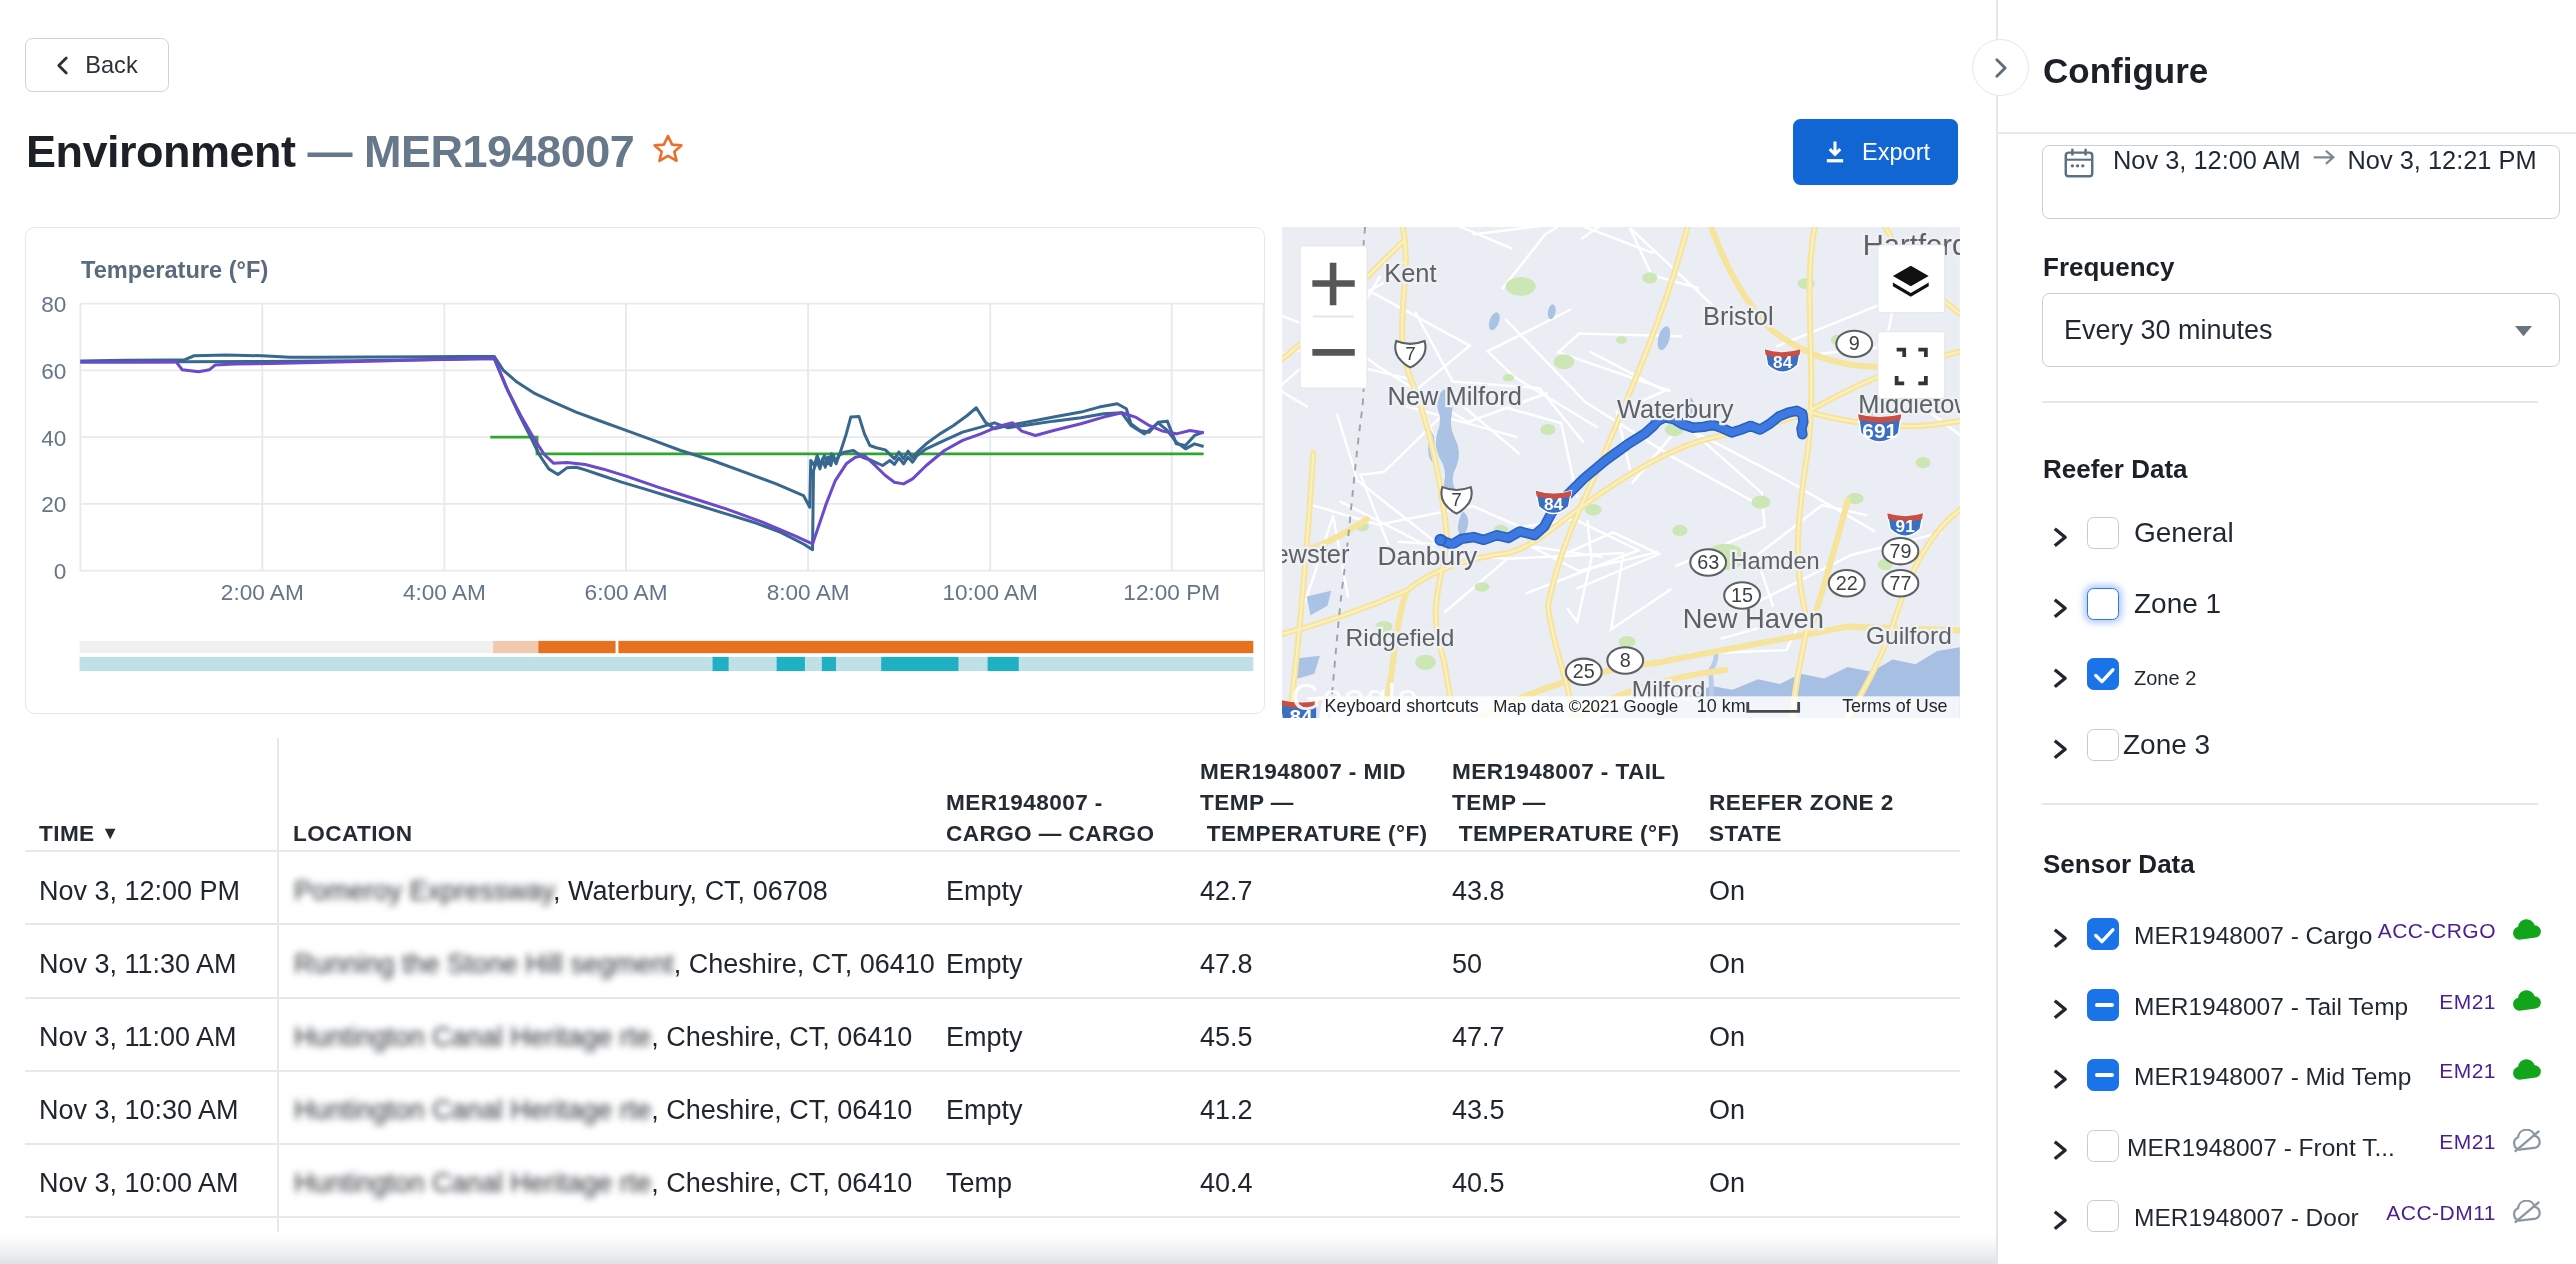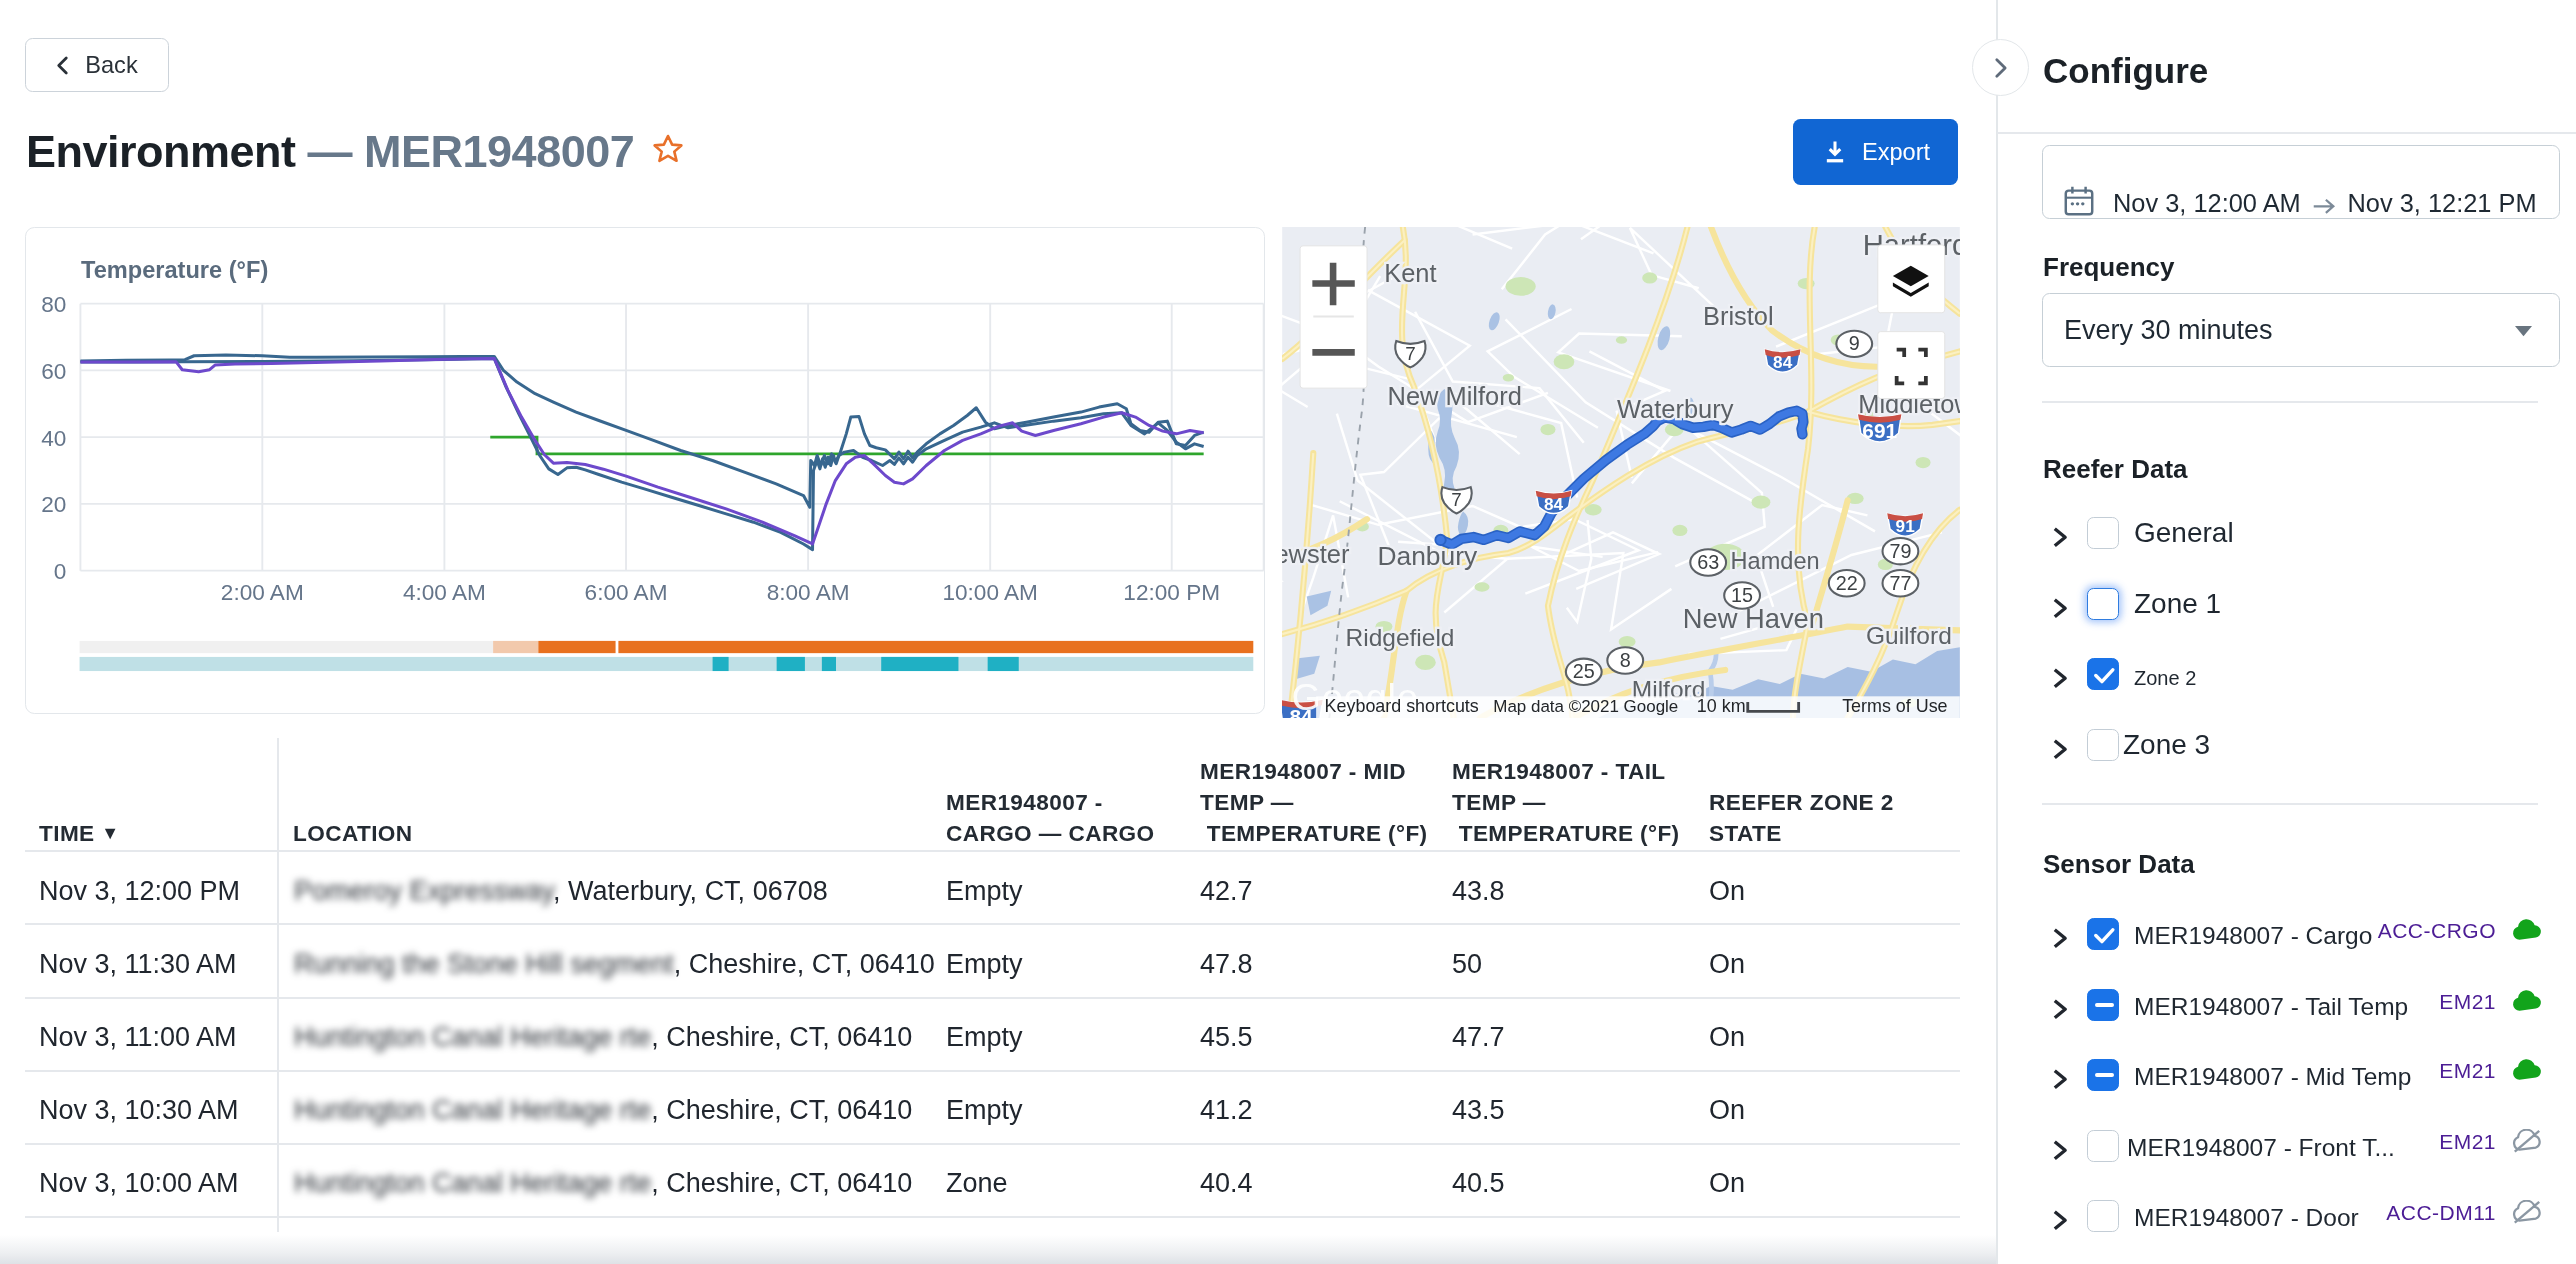--- a/index.html
+++ b/index.html
@@ -15,21 +15,21 @@
 
 .thead{font-size:22.6px;font-weight:bold;color:#242b33;letter-spacing:0.4px;line-height:31px}
 .trow{font-size:27px;color:#20262e}
 .sep{background:#e5e8ec;height:1.9px}
 .vline{background:#e5e8ec;width:1.9px}
 .blur{filter:blur(3.8px);color:#2c3138}
 
 .sbdivider{left:1996px;top:0;width:1.9px;height:1265px;background:#e3e7ea}
 .circbtn{left:1972px;top:39px;width:57px;height:57px;border-radius:50%;background:#fff;border:1.9px solid #e3e7ea;display:flex;align-items:center;justify-content:center}
 .configure{left:2043px;top:51px;font-size:35px;font-weight:bold;color:#1b2127}
-.datebox{left:2042px;top:145px;width:518px;height:74px;border:1.9px solid #c6cfd6;border-radius:7.5px;display:flex;align-items:flex-end;font-size:25.4px;color:#1f2933}
+.datebox{left:2042px;top:145px;width:518px;height:74px;border:1.9px solid #c6cfd6;border-radius:7.5px;display:flex;align-items:flex-start;font-size:25.4px;color:#1f2933}
 .sblabel{font-size:26px;font-weight:bold;color:#1b2127}
 .selbox{left:2042px;top:293px;width:518px;height:74px;border:1.9px solid #c6cfd6;border-radius:7.5px;display:flex;align-items:center;font-size:27px;color:#1f2933;padding-left:21px}
 .sbrow{position:absolute;display:flex;align-items:flex-end;font-size:28px;color:#1f2730}
 .cb{width:32px;height:32px;border-radius:6.6px;border:1.9px solid #c3cdd6;background:#fff}
 .cb.on{background:#1a73e8;border-color:#1a73e8;position:relative}
 .cb.focus{border-color:#2f7ce0;box-shadow:0 0 7.5px 2.8px rgba(66,133,244,0.45)}
 .tag{font-size:21px;color:#4c1d95;letter-spacing:0.5px}
 </style></head><body>
 
 <div class="abs backbtn"><svg width="15" height="21" viewBox="0 0 16 22">
@@ -347,21 +347,21 @@
 <div class="abs trow" style="left:1452px;top:1022px">47.7</div>
 <div class="abs trow" style="left:1709px;top:1022px">On</div>
 <div class="abs trow" style="left:39px;top:1095px">Nov 3, 10:30 AM</div>
 <div class="abs trow" style="left:294px;top:1095px;white-space:nowrap"><span class="blur">Huntington Canal Heritage rte</span>, Cheshire, CT, 06410</div>
 <div class="abs trow" style="left:946px;top:1095px">Empty</div>
 <div class="abs trow" style="left:1200px;top:1095px">41.2</div>
 <div class="abs trow" style="left:1452px;top:1095px">43.5</div>
 <div class="abs trow" style="left:1709px;top:1095px">On</div>
 <div class="abs trow" style="left:39px;top:1168px">Nov 3, 10:00 AM</div>
 <div class="abs trow" style="left:294px;top:1168px;white-space:nowrap"><span class="blur">Huntington Canal Heritage rte</span>, Cheshire, CT, 06410</div>
-<div class="abs trow" style="left:946px;top:1168px">Zone</div>
+<div class="abs trow" style="left:946px;top:1168px">Temp</div>
 <div class="abs trow" style="left:1200px;top:1168px">40.4</div>
 <div class="abs trow" style="left:1452px;top:1168px">40.5</div>
 <div class="abs trow" style="left:1709px;top:1168px">On</div>
 
 <div class="abs" style="left:0;top:1235px;width:1996px;height:30px;background:linear-gradient(to bottom,rgba(228,231,235,0) 0%,rgba(225,228,232,0.6) 60%,#dde0e5 100%)"></div>
 
 <div class="abs sbdivider"></div>
 <div class="abs circbtn">
     <svg width="21" height="26" viewBox="0 0 22 28">
       <path d="M7 5 L16 14 L7 23" fill="none" stroke="#5f6b7a" stroke-width="3" stroke-linecap="round" stroke-linejoin="round"></path>

